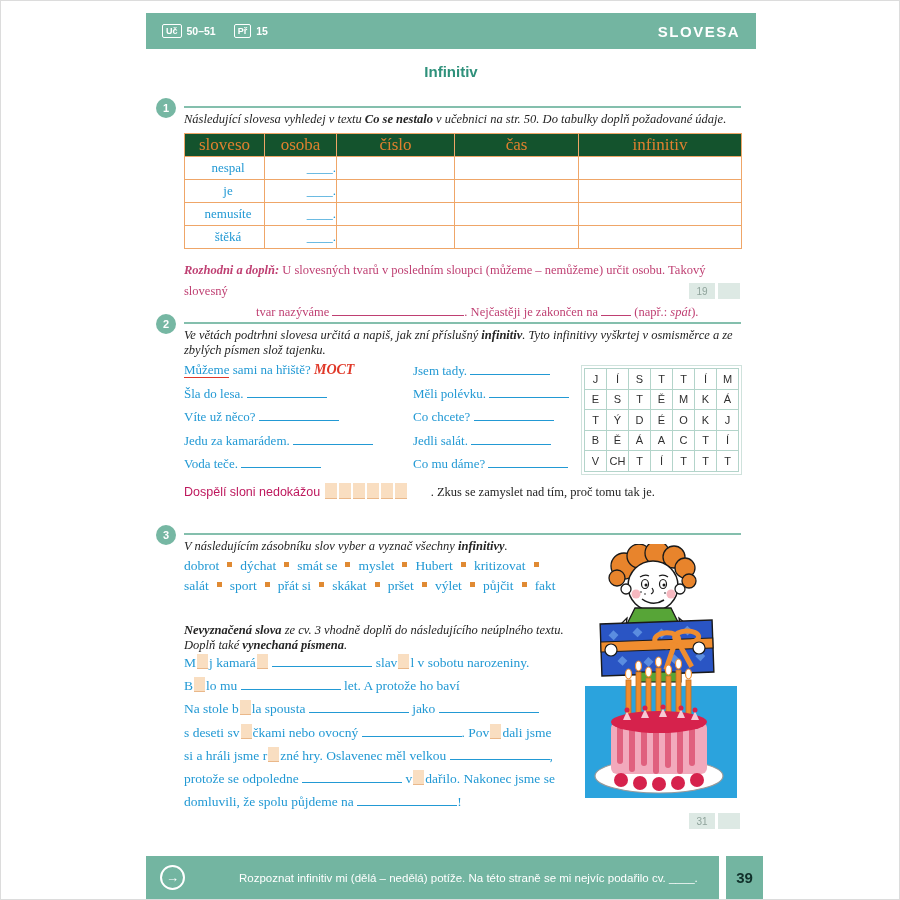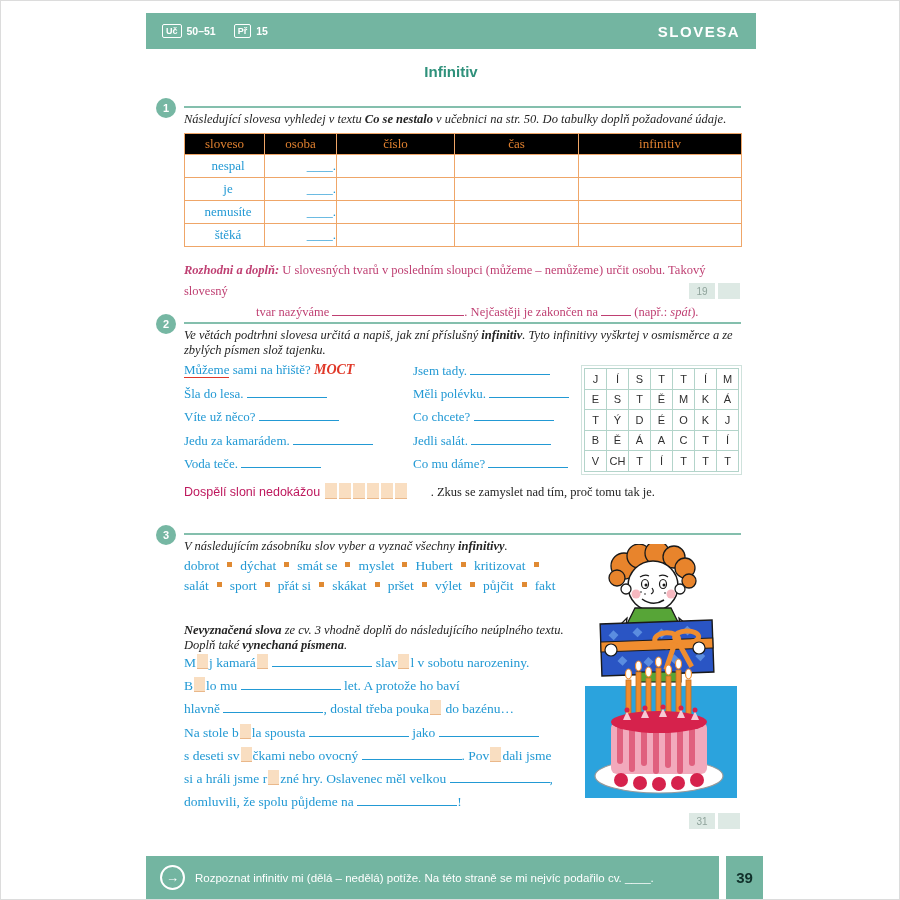--- a/index.html
+++ b/index.html
@@ -1,19 +1,19 @@
 <!DOCTYPE html>
 <html><head>
 <meta charset="utf-8">
 <style>
   html,body{margin:0;padding:0;background:#fff;}
   .page{position:relative;width:898px;height:898px;background:#fff;border:1px solid #dcdcdc;
         font-family:"Liberation Serif",serif;overflow:hidden;}
   .abs{position:absolute;}
-  .sans{font-family:"Liberation Sans",sans-serif;}
+  .sans{font-family:"Liberation Sans",sans-serif;gap:44px;}
 
   
   #header-bar{left:145px;top:12px;width:610px;height:36px;background:#73b5a1;
     display:flex;align-items:center;justify-content:space-between;padding:0 16px;box-sizing:border-box;}
   .badges{display:flex;align-items:center;gap:5px;color:#fff;font-size:10.5px;font-weight:bold;}
   .badge-box{border:1px solid #fff;border-radius:2px;padding:0 3px;font-size:9px;line-height:12px;}
   .badge-gap{width:8px;}
   #chapter-title{color:#fff;font-size:15px;font-weight:bold;letter-spacing:1.5px;}
 
   #section-title{left:145px;top:62px;width:610px;text-align:center;color:#2f917b;
@@ -22,21 +22,21 @@
   
   .circle{width:20px;height:20px;border-radius:50%;background:#76b7a3;color:#fff;
     font-size:11px;font-weight:bold;display:flex;align-items:center;justify-content:center;}
   .rule{height:2px;background:#84bfad;}
 
   .instr{font-style:italic;font-size:12.5px;color:#242424;line-height:14.5px;}
   .instr b{font-style:italic;}
 
   
   #verb-table{border-collapse:collapse;width:557px;table-layout:fixed;}
-  #verb-table th{background:#000000;color:#e0802f;font-weight:normal;font-size:13px;height:18px;
+  #verb-table th{background:#14532d;color:#e0802f;font-weight:normal;font-size:17px;height:18px;
     border:1px solid #efa668;}
   #verb-table td{border:1px solid #efa668;height:22px;font-size:13px;color:#2299d4;padding:0 0 0 7px;text-align:center;}
   #verb-table td.osoba{text-align:right;padding:0;}
   #verb-table col.c1{width:80px}#verb-table col.c2{width:72px}#verb-table col.c3{width:118px}
   #verb-table col.c4{width:124px}#verb-table col.c5{width:163px}
 
   
   #decide{font-size:12.5px;color:#bf3f72;line-height:21px;width:557px;}
   #decide .lbl{font-style:italic;font-weight:bold;}
   #decide .line2{margin-left:72px;}
@@ -247,24 +247,24 @@
   <div class="abs" id="wordbank" style="left:183px;top:557px;">
       <div><span>dobrot</span><span class="sep"></span><span>dýchat</span><span class="sep"></span><span>smát se</span><span class="sep"></span><span>myslet</span><span class="sep"></span><span>Hubert</span><span class="sep"></span><span>kritizovat</span><span class="sep"></span></div>
       <div><span>salát</span><span class="sep"></span><span>sport</span><span class="sep"></span><span>přát si</span><span class="sep"></span><span>skákat</span><span class="sep"></span><span>pršet</span><span class="sep"></span><span>výlet</span><span class="sep"></span><span>půjčit</span><span class="sep"></span><span>fakt</span></div>
     </div>
 
   <div class="abs instr" id="fill-instr" style="left:183px;top:622px;width:400px;"><b>Nevyznačená slova</b><span> ze cv. 3 vhodně doplň do následujícího neúplného textu.</span><br><span>Doplň také </span><b>vynechaná písmena</b><span>.</span></div>
 
   <div class="abs" id="story" style="left:183px;top:653px;">
       <div><span>M</span><span class="gapbox"></span><span>j kamará</span><span class="gapbox"></span><span> </span><span class="blank bw100"></span><span> slav</span><span class="gapbox"></span><span>l v sobotu narozeniny.</span></div>
       <div><span>B</span><span class="gapbox"></span><span>lo mu </span><span class="blank bw100"></span><span> let. A protože ho baví</span></div>
-      <div><span>hlavně </span><span class="blank bw100"></span><span>, dostal třeba pouka</span><span class="gapbox"></span><span> do bazénu…</span></div>
       <div><span>Na stole b</span><span class="gapbox"></span><span>la spousta </span><span class="blank bw100"></span><span> jako </span><span class="blank bw100"></span></div>
       <div><span>s deseti sv</span><span class="gapbox"></span><span>čkami nebo ovocný </span><span class="blank bw100"></span><span>. Pov</span><span class="gapbox"></span><span>dali jsme</span></div>
       <div><span>si a hráli jsme r</span><span class="gapbox"></span><span>zné hry. Oslavenec měl velkou </span><span class="blank bw100"></span><span>,</span></div>
+      <div><span>protože se odpoledne </span><span class="blank bw100"></span><span> v</span><span class="gapbox"></span><span>dařilo. Nakonec jsme se</span></div>
       <div><span>domluvili, že spolu půjdeme na </span><span class="blank bw100"></span><span>!</span></div>
     </div>
 
   <div class="abs score sans" style="left:688px;top:812px;">
     <span class="num">31</span>
     <span class="empty"></span>
   </div>
 
   <svg class="abs" style="left:578px;top:543px;" width="164" height="270" viewBox="0 0 164 270">
 

